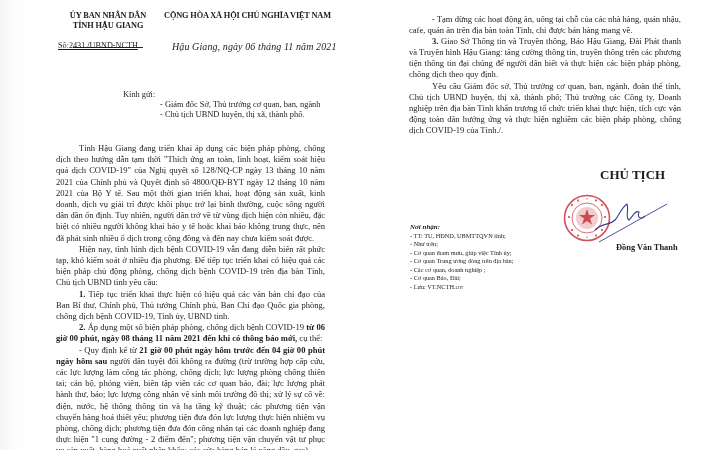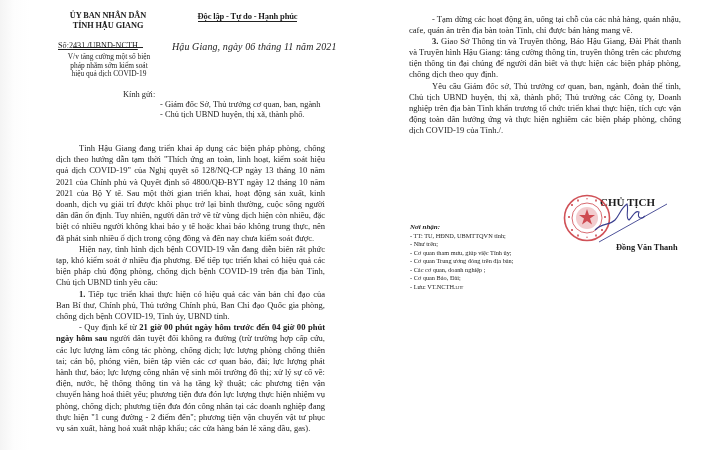--- a/index.html
+++ b/index.html
@@ -50,56 +50,52 @@
     font-size: 8.55px; line-height: 11.1px; text-align: justify;
   }
   b { font-weight: bold; }
 
   .noi-nhan {
     position: absolute; left: 410px; top: 175px; font-size: 6.3px; line-height: 8.5px; margin-top: 48px;
   }
   .noi-nhan .title { font-weight: bold; font-style: italic; font-size: 7px; }
   .noi-nhan .small { font-size: 4px; }
 
-  .sign-title { position: absolute; left: 600px; top: 196px; font-weight: bold; font-size: 11px; }
+  .sign-title { position: absolute; left: 600px; top: 167px; font-weight: bold; font-size: 13px; }
   .stamp {
     position: absolute; left: 563px; top: 194px; width: 48px; height: 48px;
   }
   .signer { position: absolute; left: 600px; top: 243px; font-weight: bold; font-size: 8.4px; padding-left: 16px; }
 </style>
 </head>
 <body>
 
 <div class="page page-left">
   <div class="hdr-left">
     <div>ỦY BAN NHÂN DÂN</div>
     <div><span class="ul">TỈNH HẬU GIANG</span></div>
   </div>
   <div class="doc-number">Số:2431  /UBND-NCTH</div>
-  <div class="doc-subject">
-    <div>V/v tăng cường một số biện</div>
-    <div>pháp nhằm sớm kiểm soát</div>
-    <div>hiệu quả dịch COVID-19</div>
-  </div>
 
   <div class="hdr-right">
-    <div><span class="motto">Độc lập - Tự do - Hạnh phúc</span></div>
+    <div>CỘNG HÒA XÃ HỘI CHỦ NGHĨA VIỆT NAM</div>
   </div>
   <div class="place-date">Hậu Giang, ngày  06    tháng 11   năm 2021</div>
 
   <div class="kinh-gui">Kính gửi:</div>
   <div class="recipients">
     <div>- Giám đốc Sở, Thủ trưởng cơ quan, ban, ngành</div>
     <div>- Chủ tịch UBND huyện, thị xã, thành phố.</div>
   </div>
 
   <div class="body-left">
     <p>Tỉnh Hậu Giang đang triển khai áp dụng các biện pháp phòng, chống dịch theo hướng dẫn tạm thời "Thích ứng an toàn, linh hoạt, kiểm soát hiệu quả dịch COVID-19" của Nghị quyết số 128/NQ-CP ngày 13 tháng 10 năm 2021 của Chính phủ và Quyết định số 4800/QĐ-BYT ngày 12 tháng 10 năm 2021 của Bộ Y tế. Sau một thời gian triển khai, hoạt động sản xuất, kinh doanh, dịch vụ giải trí được khôi phục trở lại bình thường, cuộc sống người dân dần ổn định. Tuy nhiên, người dân trở về từ vùng dịch hiện còn nhiều, đặc biệt có nhiều người không khai báo y tế hoặc khai báo không trung thực, nên đã phát sinh nhiều ổ dịch trong cộng đồng và đến nay chưa kiểm soát được.</p>
     <p>Hiện nay, tình hình dịch bệnh COVID-19 vẫn đang diễn biến rất phức tạp, khó kiểm soát ở nhiều địa phương. Để tiếp tục triển khai có hiệu quả các biện pháp chủ động phòng, chống dịch bệnh COVID-19 trên địa bàn Tỉnh, Chủ tịch UBND tỉnh yêu cầu:</p>
     <p><b>1.</b><span> Tiếp tục triển khai thực hiện có hiệu quả các văn bản chỉ đạo của Ban Bí thư, Chính phủ, Thủ tướng Chính phủ, Ban Chỉ đạo Quốc gia phòng, chống dịch bệnh COVID-19, Tỉnh ủy, UBND tỉnh.</span></p>
+    <p><b>2.</b><span> Áp dụng một số biện pháp phòng, chống dịch bệnh COVID-19 </span><b>từ 06 giờ 00 phút, ngày 08 tháng 11 năm 2021 đến khi có thông báo mới,</b><span> cụ thể:</span></p>
     <p><span>- Quy định kể từ </span><b>21 giờ 00 phút ngày hôm trước đến 04 giờ 00 phút ngày hôm sau</b><span> người dân tuyệt đối không ra đường (trừ trường hợp cấp cứu, các lực lượng làm công tác phòng, chống dịch; lực lượng phòng chống thiên tai; cán bộ, phóng viên, biên tập viên các cơ quan báo, đài; lực lượng phát hành thư, báo; lực lượng công nhân vệ sinh môi trường đô thị; xử lý sự cố về: điện, nước, hệ thống thông tin và hạ tầng kỹ thuật; các phương tiện vận chuyển hàng hoá thiết yếu; phương tiện đưa đón lực lượng thực hiện nhiệm vụ phòng, chống dịch; phương tiện đưa đón công nhân tại các doanh nghiệp đang thực hiện "1 cung đường - 2 điểm đến"; phương tiện vận chuyển vật tư phục vụ sản xuất, hàng hoá xuất nhập khẩu; các cửa hàng bán lẻ xăng dầu, gas).</span></p>
   </div>
 </div>
 
 <div class="page page-right"></div>
 
 <div class="body-right">
   <p>- Tạm dừng các hoạt động ăn, uống tại chỗ của các nhà hàng, quán nhậu, cafe, quán ăn trên địa bàn toàn Tỉnh, chỉ được bán hàng mang về.</p>
   <p><b>3.</b><span> Giao Sở Thông tin và Truyền thông, Báo Hậu Giang, Đài Phát thanh và Truyền hình Hậu Giang: tăng cường thông tin, truyền thông trên các phương tiện thông tin đại chúng để người dân biết và thực hiện các biện pháp phòng, chống dịch theo quy định.</span></p>
   <p>Yêu cầu Giám đốc sở, Thủ trưởng cơ quan, ban, ngành, đoàn thể tỉnh, Chủ tịch UBND huyện, thị xã, thành phố; Thủ trưởng các Công ty, Doanh nghiệp trên địa bàn Tỉnh khẩn trương tổ chức triển khai thực hiện, tích cực vận động toàn dân hưởng ứng và thực hiện nghiêm các biện pháp phòng, chống dịch COVID-19 của Tỉnh./.</p>

